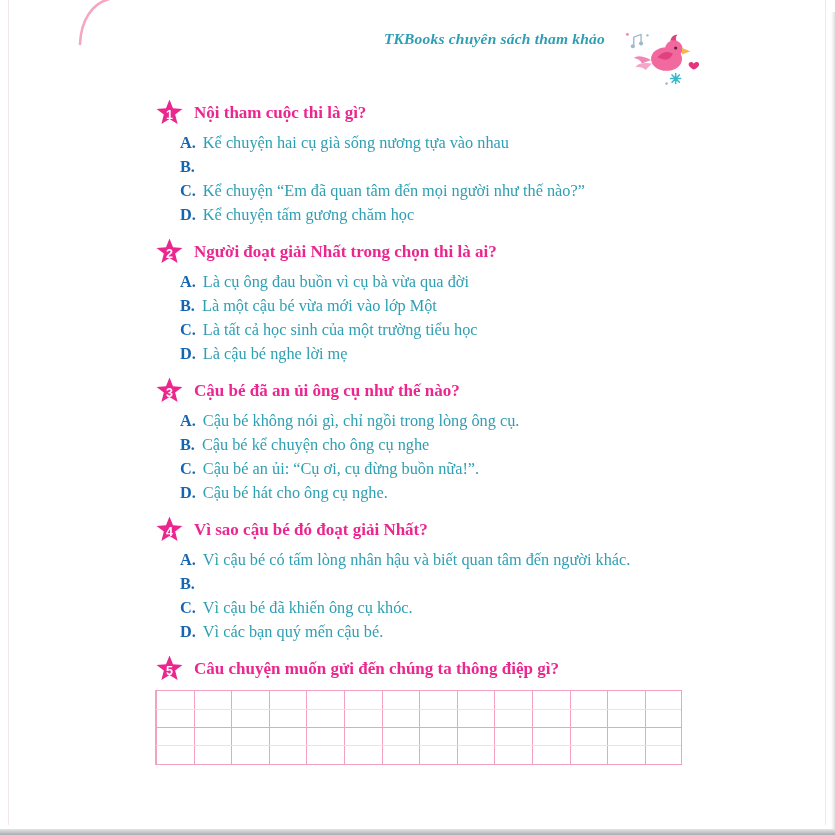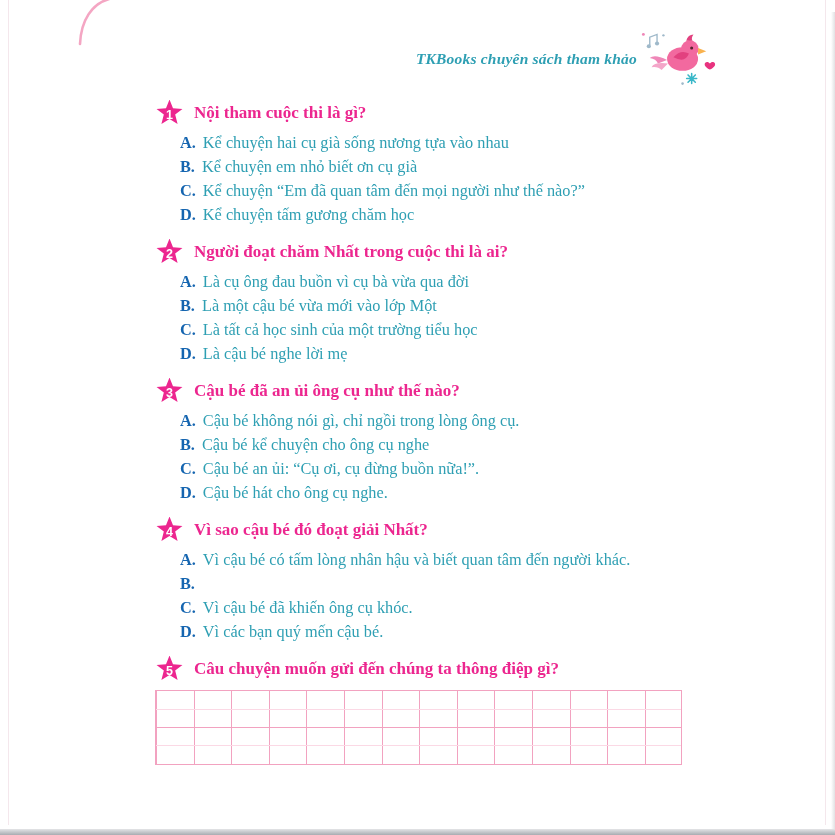--- a/index.html
+++ b/index.html
@@ -15,21 +15,21 @@
   .edge-line-left  { position:absolute; left:8px;  top:0; bottom:10px; width:1px; background:#f4e7ec; }
   .edge-line-right { position:absolute; right:9px; top:0; bottom:10px; width:1px; background:#f4e7ec; }
   .edge-right-shade{ position:absolute; right:0; top:12px; bottom:6px; width:4px;
                      background:linear-gradient(to left,#e0e1e3,#ffffff); }
   .edge-bottom     { position:absolute; left:0; right:0; bottom:0; height:6px;
                      background:linear-gradient(to bottom,#e4e5e7,#a8acb1); }
 
   .corner-arc { position:absolute; left:72px; top:-2px; }
 
   
-  .header { position:absolute; top:30px; right:116px; display:flex; align-items:center; gap:0; }
+  .header { position:absolute; top:30px; right:132px; display:flex; gap:16px; }
   .brand  { color:#2e9fb3; font-style:italic; font-weight:bold; font-size:15.5px; letter-spacing:.2px; }
 
   
   .content { position:absolute; top:88px; left:110px; width:580px; }
   .intro {
     color:#2e9fb3; font-size:16.5px; line-height:26px;
     text-indent:70px; text-align:justify;
   }
 
   .question { margin-left:48px; }
@@ -117,40 +117,39 @@
       </span>
       <h2 class="q-title">Nội tham cuộc thi là gì?</h2>
     </div>
     <ul class="options">
       <li>
           <b class="letter">A.</b>
           <span>Kể chuyện hai cụ già sống nương tựa vào nhau</span>
         </li>
       <li>
           <b class="letter">B.</b>
-          <span>Kể chuyện em nhỏ biết ơn cụ già</span>
         </li>
       <li>
           <b class="letter">C.</b>
           <span>Kể chuyện “Em đã quan tâm đến mọi người như thế nào?”</span>
         </li>
       <li>
           <b class="letter">D.</b>
           <span>Kể chuyện tấm gương chăm học</span>
         </li>
     </ul>
   </section>
 
   <section class="question">
     <div class="q-head">
       <span class="star">
         <i class="star-shape"></i>
         <b class="star-num">2</b>
       </span>
-      <h2 class="q-title">Người đoạt chăm Nhất trong cuộc thi là ai?</h2>
+      <h2 class="q-title">Người đoạt giải Nhất trong chọn thi là ai?</h2>
     </div>
     <ul class="options">
       <li>
           <b class="letter">A.</b>
           <span>Là cụ ông đau buồn vì cụ bà vừa qua đời</span>
         </li>
       <li>
           <b class="letter">B.</b>
           <span>Là một cậu bé vừa mới vào lớp Một</span>
         </li>

